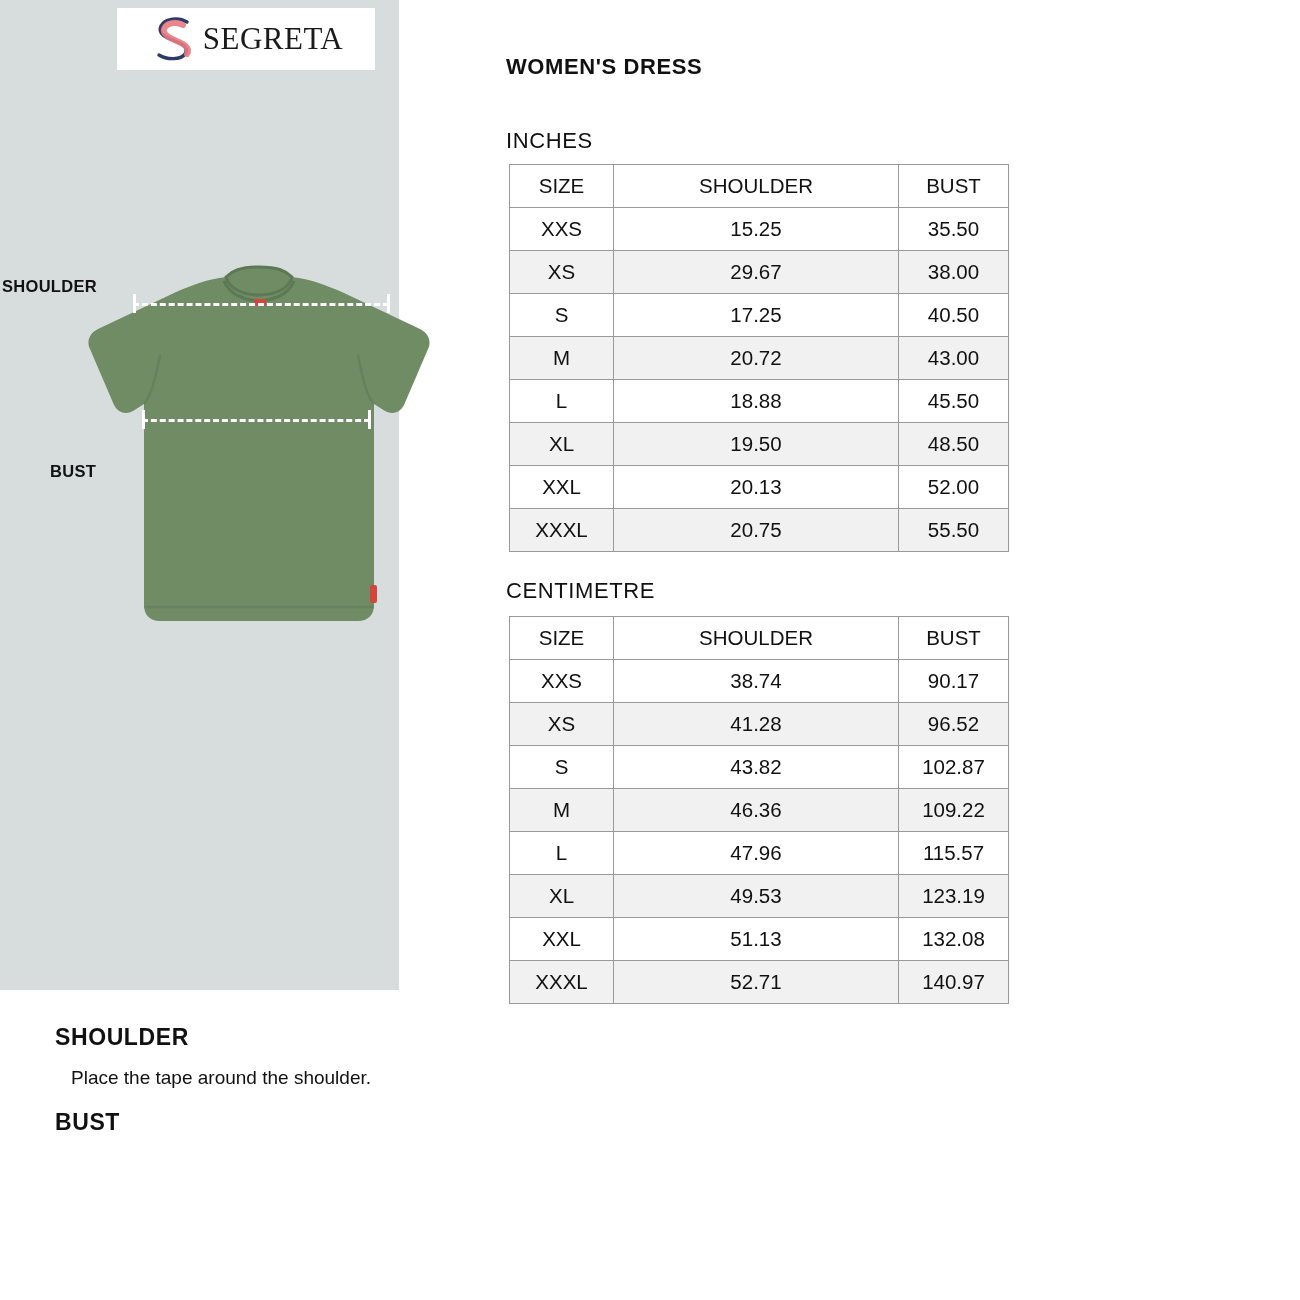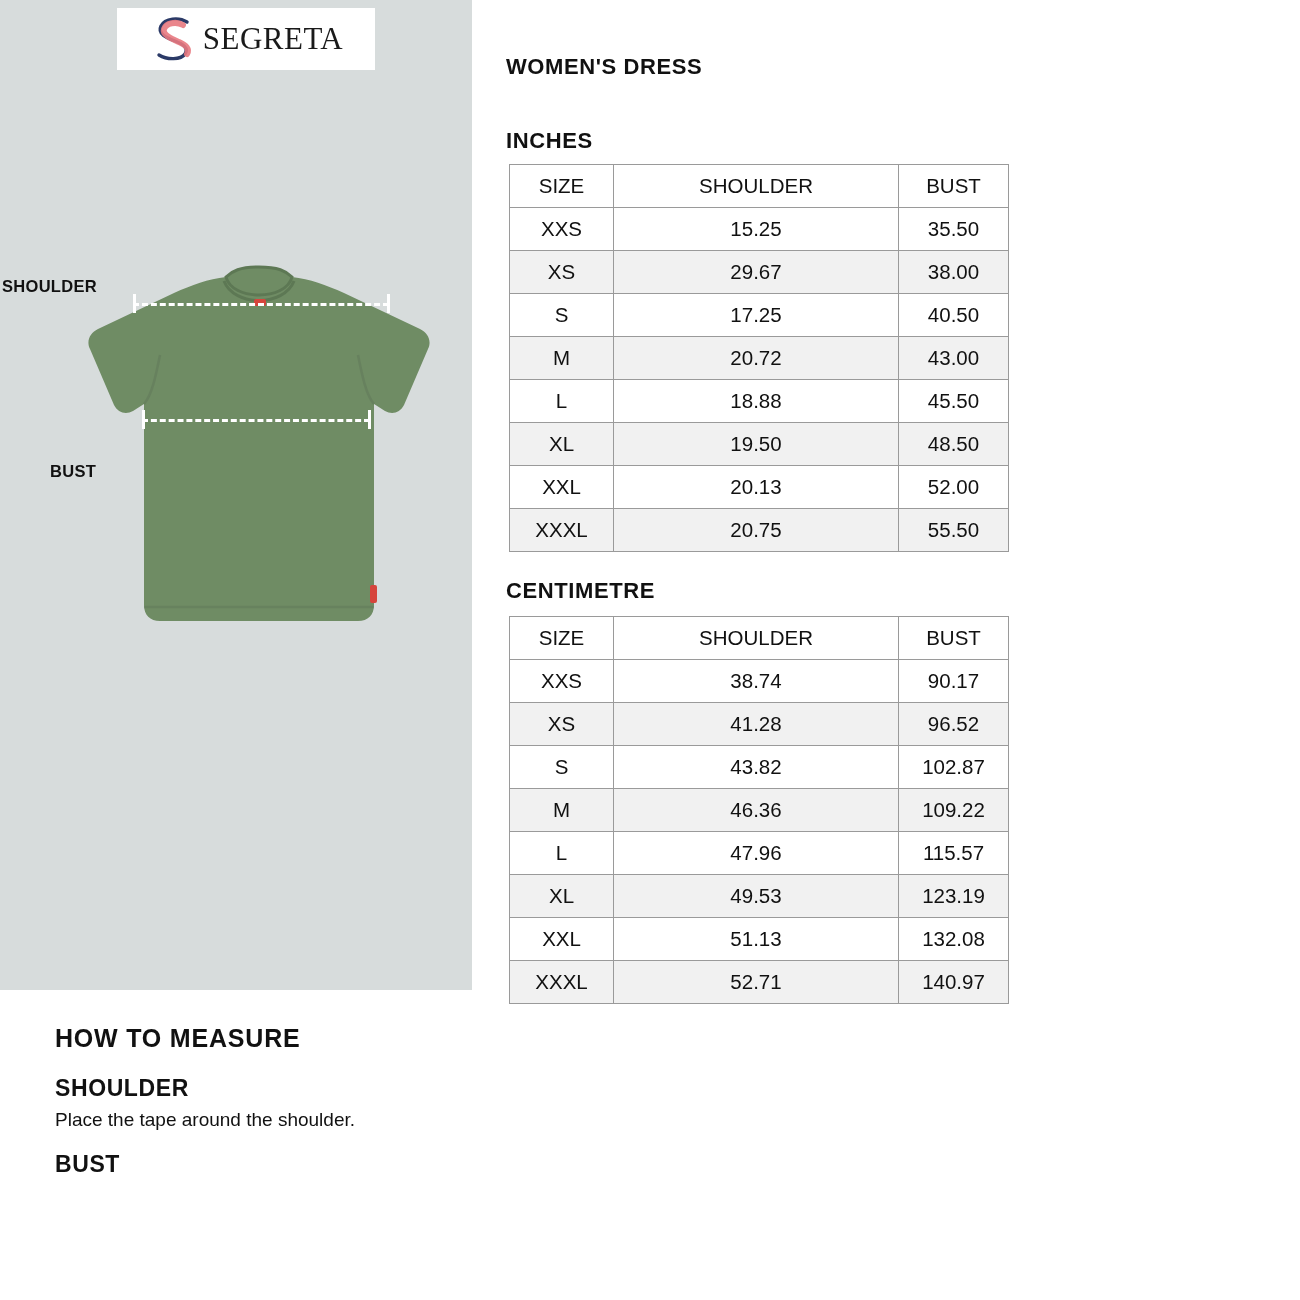--- a/index.html
+++ b/index.html
@@ -14,21 +14,21 @@
     font-family: "Liberation Sans", sans-serif;
     color: #111111;
     overflow: hidden;
   }
 
   
   #illustration-panel {
     position: absolute;
     left: 0;
     top: 0;
-    width: 472px;
+    width: 399px;
     height: 990px;
     background: #d7dcdc;
   }
 
   #brand-logo {
     position: absolute;
     left: 117px;
     top: 8px;
     width: 258px;
     height: 62px;
@@ -100,21 +100,21 @@
     left: 506px;
     top: 54px;
     font-size: 22px;
     font-weight: bold;
     letter-spacing: 0.6px;
   }
 
   .unit-heading {
     position: absolute;
     font-size: 22px;
-    font-weight: bold;
+    font-weight: normal;
     letter-spacing: 0.6px;
   }
   #heading-inches { left: 506px; top: 128px; }
   #heading-cm { left: 506px; top: 578px; }
 
   table.size-table {
     position: absolute;
     border-collapse: collapse;
     table-layout: fixed;
     font-size: 20.5px;
@@ -159,21 +159,21 @@
   }
   .how-block { margin-bottom: 20px; }
   .how-block h3 {
     font-size: 23px;
     font-weight: bold;
     letter-spacing: 0.6px;
     margin: 0 0 7px 0;
   }
   .how-block p {
     font-size: 19px;
-    margin: 0;
+    margin: 16px;
     color: #111111;
   }
 </style>
 </head>
 <body>
 
 <div id="illustration-panel">
 
   <div id="brand-logo">
     <div class="logo-inner">
@@ -351,21 +351,20 @@
     </tr>
     <tr>
       <td>XXXL</td>
       <td>52.71</td>
       <td>140.97</td>
     </tr>
   </tbody>
 </table>
 
 <div id="how-to-measure">
-  <h2 id="how-title">HOW TO MEASURE</h2>
 
   <div class="how-block">
     <h3>SHOULDER</h3>
     <p>Place the tape around the shoulder.</p>
   </div>
 
   <div class="how-block">
     <h3>BUST</h3>
   </div>
 </div>

